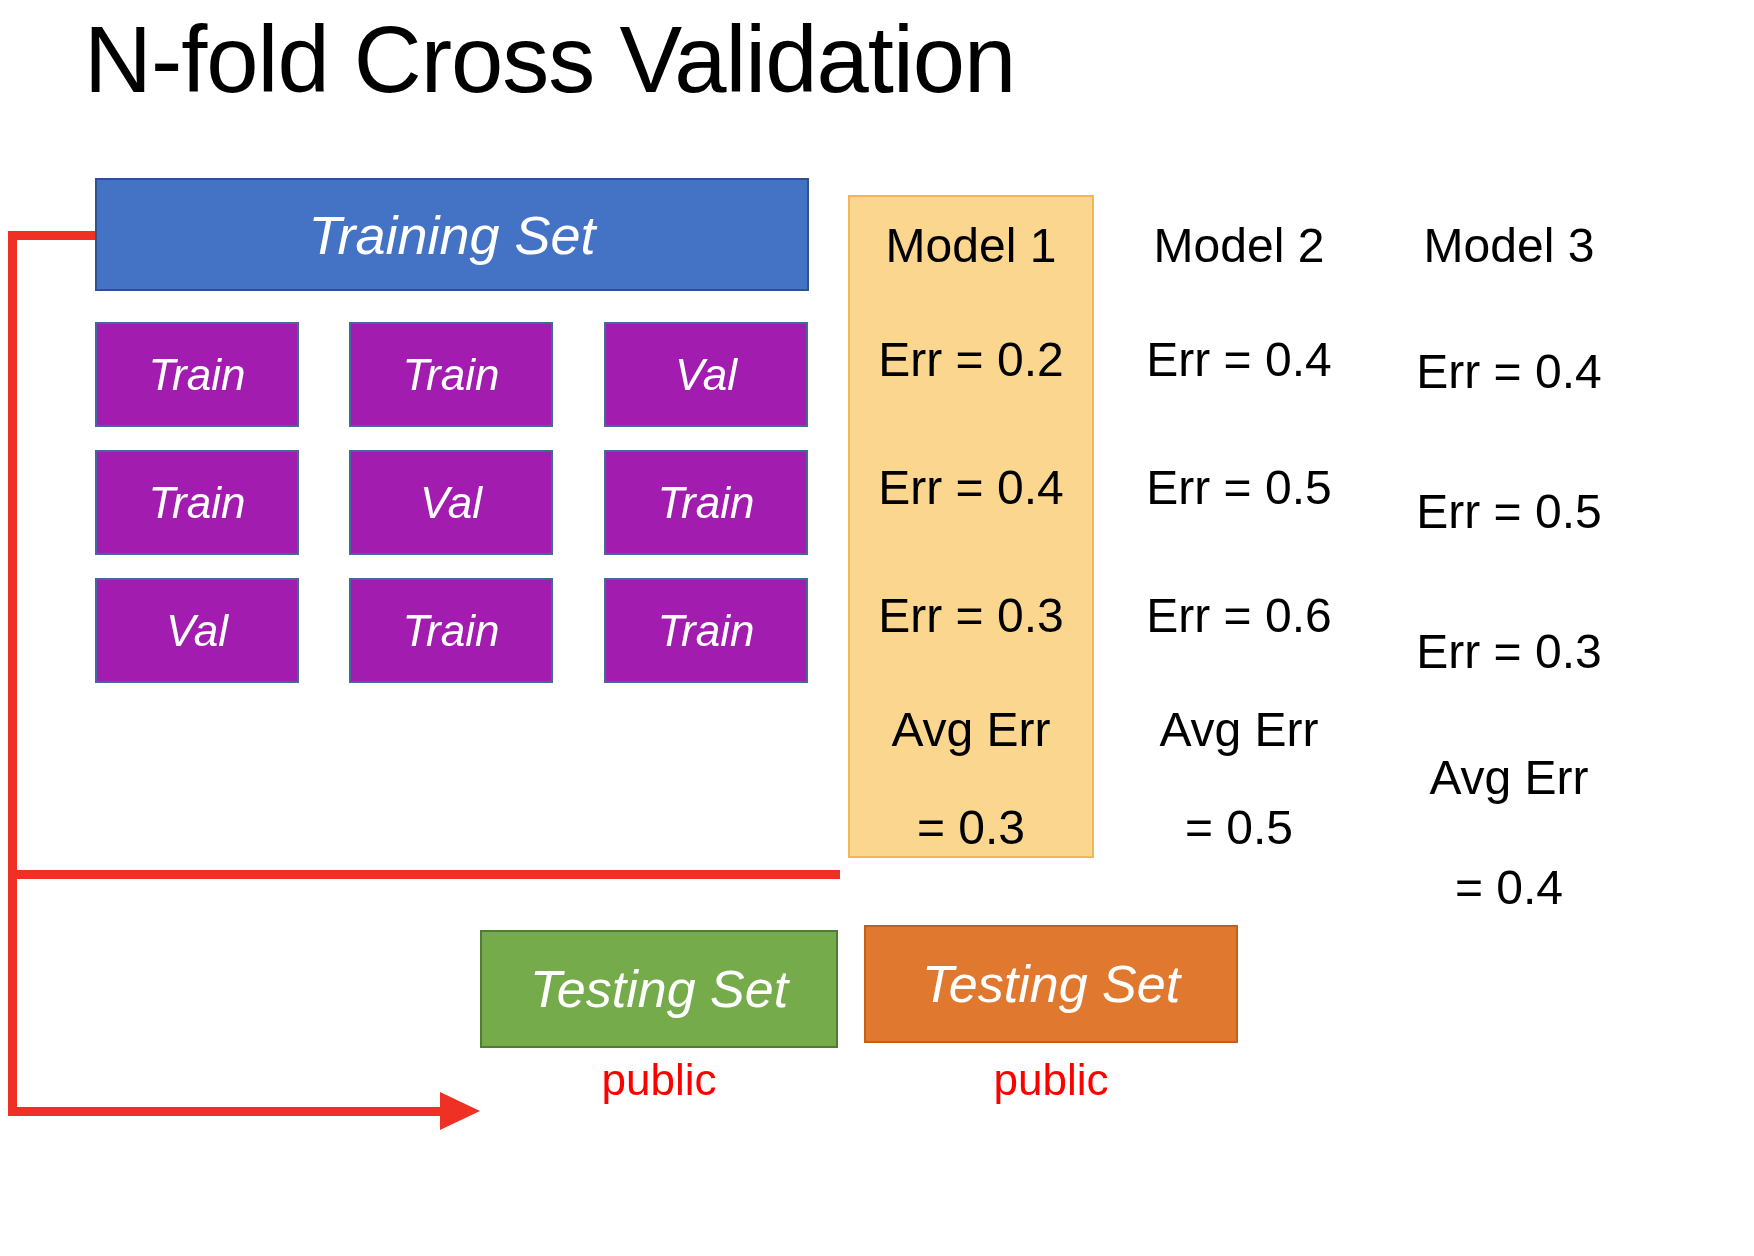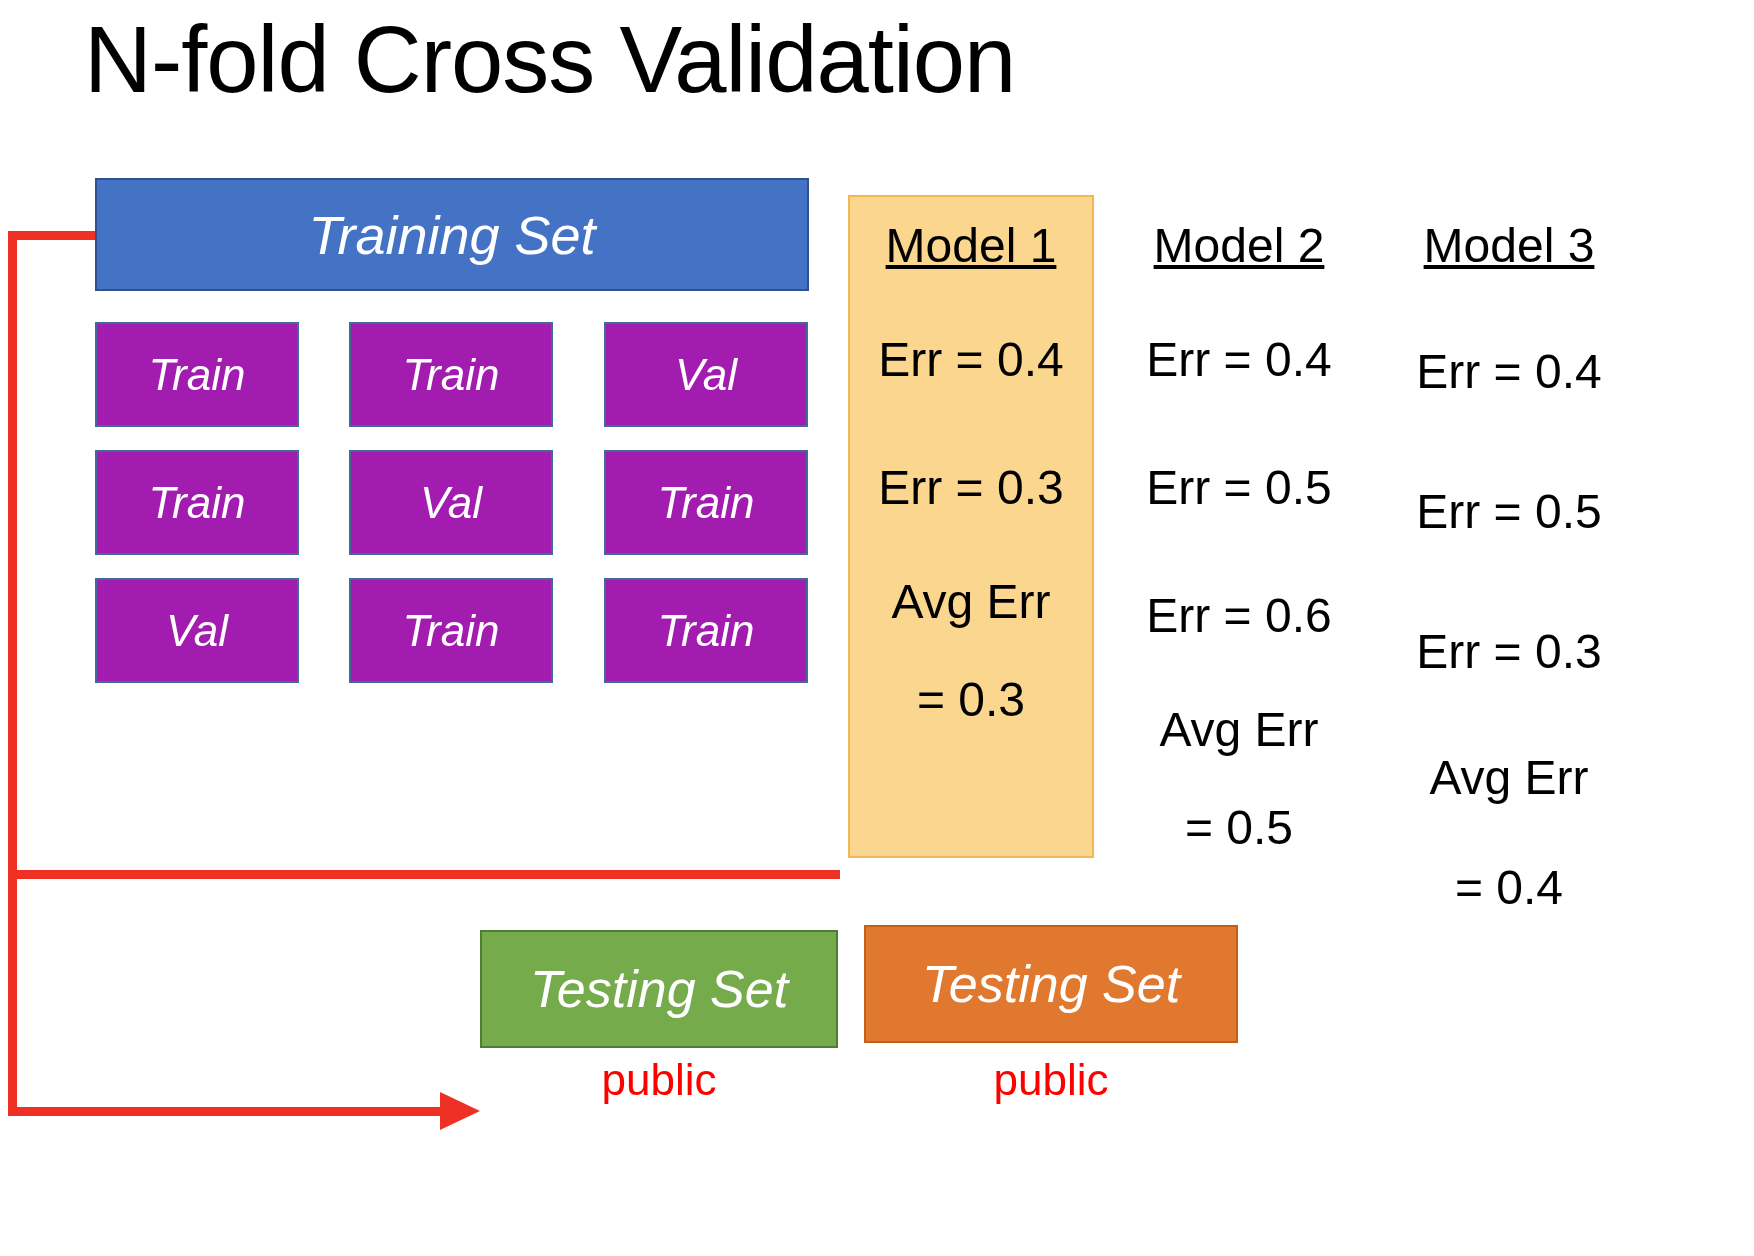--- a/index.html
+++ b/index.html
@@ -133,21 +133,21 @@
   #model-col-2 { left: 1116px; }
   #model-col-3 { left: 1386px; gap: 12px; }
 
   .model-cell {
     flex: 0 0 auto;
     display: flex;
     align-items: center;
     justify-content: center;
     white-space: nowrap;
   }
-  .cell-name { height: 100px; text-decoration: underline; }
+  .cell-name { height: 100px; }
   .cell-err  { height: 128px; }
   .cell-avg  { height: 100px; }
   .cell-avgval { height: 96px; }
 </style>
 </head>
 <body>
 
 <div id="canvas">
 
   <div id="page-title">N-fold Cross Validation</div>
@@ -190,20 +190,21 @@
     <span>Train</span>
   </div>
   <div class="box fold-cell" style="left:604px; top:578px; width:204px; height:105px;">
     <span>Train</span>
   </div>
 
   <div id="model-highlight"></div>
 
   <div class="model-col" id="model-col-1">
     <div class="model-cell cell-name">Model 1</div>
+    <div class="model-cell cell-err">Err = 0.2</div>
     <div class="model-cell cell-err">Err = 0.4</div>
     <div class="model-cell cell-err">Err = 0.3</div>
     <div class="model-cell cell-avg">Avg Err</div>
     <div class="model-cell cell-avgval">= 0.3</div>
   </div>
 
   <div class="model-col" id="model-col-2">
     <div class="model-cell cell-name">Model 2</div>
     <div class="model-cell cell-err">Err = 0.4</div>
     <div class="model-cell cell-err">Err = 0.5</div>

